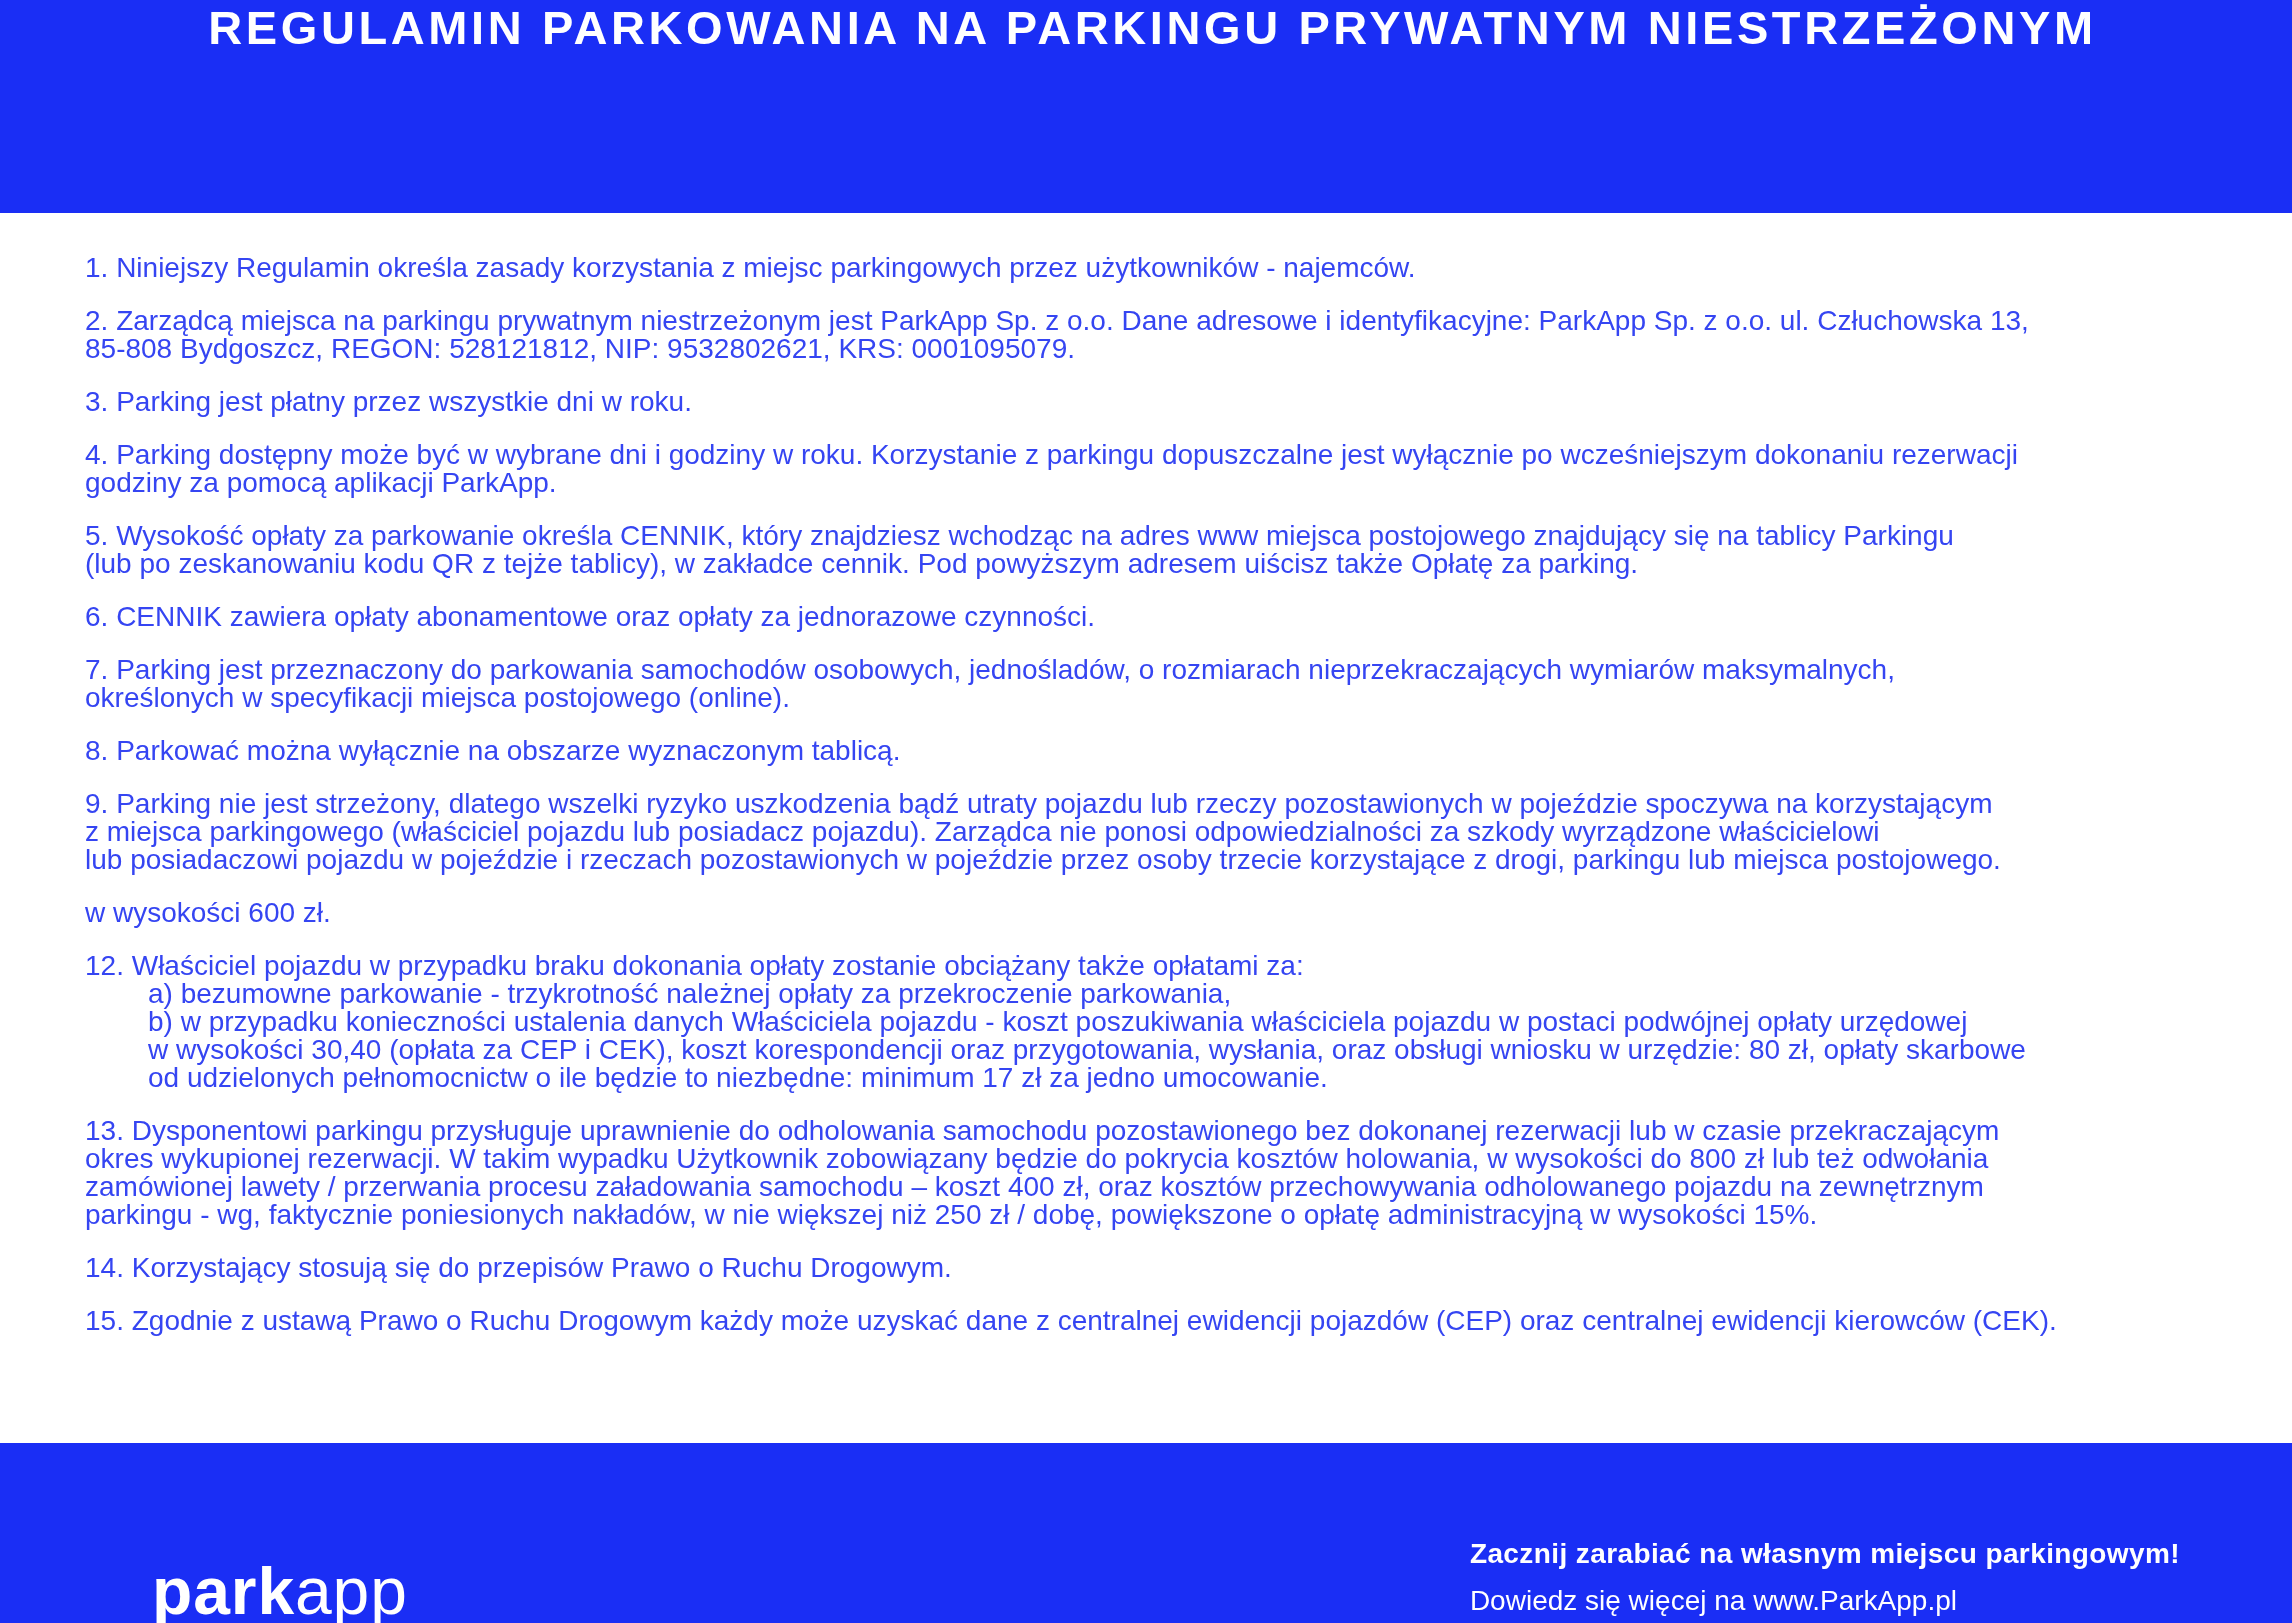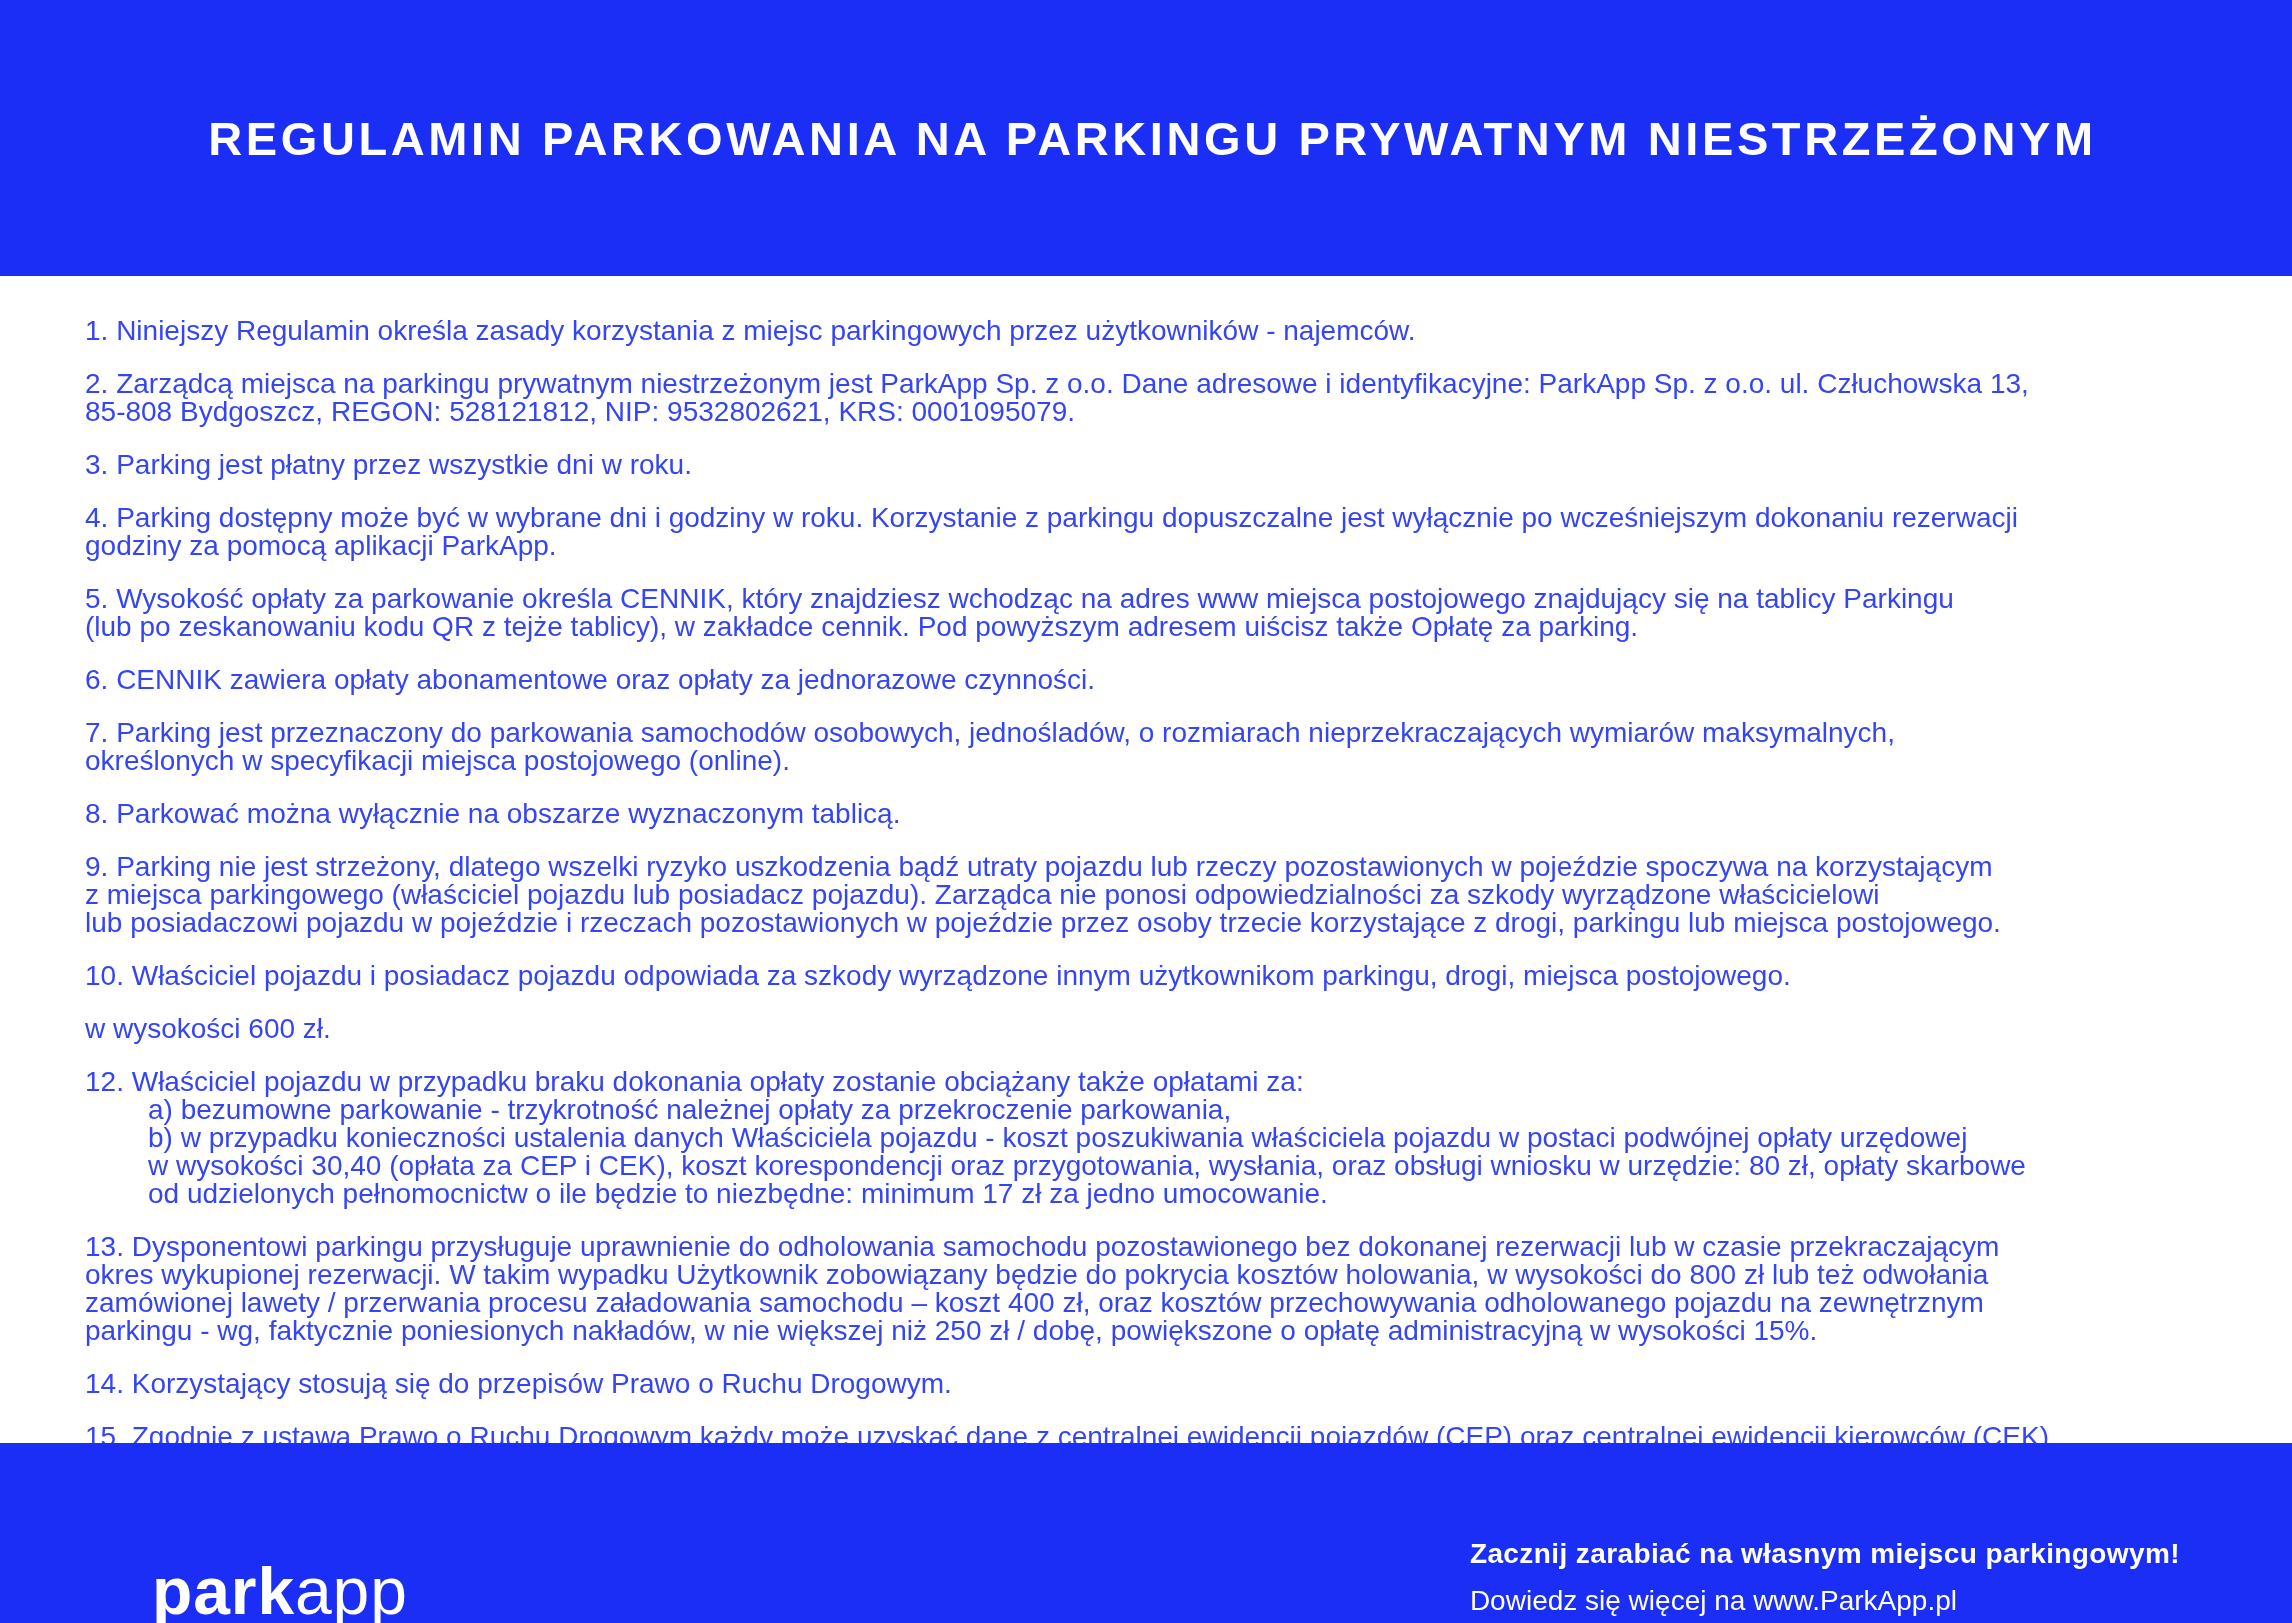--- a/index.html
+++ b/index.html
@@ -11,22 +11,22 @@
   html,body{margin:0;padding:0;}
   body{
     width:2293px;height:1624px;
     background:var(--white);
     font-family:"Liberation Sans","DejaVu Sans",sans-serif;
     overflow:hidden;
   }
   .page{position:relative;width:2293px;height:1624px;background:var(--white);}
   .band{background:var(--brand-blue);}
   .header{
-    height:276px;
-    display:flex;align-items:center;justify-content:center;padding-left:12px;
+    height:213px;
+    display:flex;align-items:flex-start;justify-content:center;padding-left:12px;
   }
   .header h1{
     margin:0;
     color:var(--white);
     font-size:47px;
     font-weight:700;
     letter-spacing:3.6px;
     white-space:nowrap;
   }
   .content{
@@ -102,23 +102,20 @@
       </p>
       <p class="regulation">
         <span class="line">8. Parkować można wyłącznie na obszarze wyznaczonym tablicą.</span>
       </p>
       <p class="regulation">
         <span class="line">9. Parking nie jest strzeżony, dlatego wszelki ryzyko uszkodzenia bądź utraty pojazdu lub rzeczy pozostawionych w pojeździe spoczywa na korzystającym</span>
         <span class="line">z miejsca parkingowego (właściciel pojazdu lub posiadacz pojazdu). Zarządca nie ponosi odpowiedzialności za szkody wyrządzone właścicielowi</span>
         <span class="line">lub posiadaczowi pojazdu w pojeździe i rzeczach pozostawionych w pojeździe przez osoby trzecie korzystające z drogi, parkingu lub miejsca postojowego.</span>
       </p>
       <p class="regulation">
-        <span class="line">10. Właściciel pojazdu i posiadacz pojazdu odpowiada za szkody wyrządzone innym użytkownikom parkingu, drogi, miejsca postojowego.</span>
-      </p>
-      <p class="regulation">
         <span class="line">w wysokości 600 zł.</span>
       </p>
       <p class="regulation">
         <span class="line">12. Właściciel pojazdu w przypadku braku dokonania opłaty zostanie obciążany także opłatami za:</span>
         <span class="line indent">a) bezumowne parkowanie - trzykrotność należnej opłaty za przekroczenie parkowania,</span>
         <span class="line indent">b) w przypadku konieczności ustalenia danych Właściciela pojazdu - koszt poszukiwania właściciela pojazdu w postaci podwójnej opłaty urzędowej</span>
         <span class="line indent">w wysokości 30,40 (opłata za CEP i CEK), koszt korespondencji oraz przygotowania, wysłania, oraz obsługi wniosku w urzędzie: 80 zł, opłaty skarbowe</span>
         <span class="line indent">od udzielonych pełnomocnictw o ile będzie to niezbędne: minimum 17 zł za jedno umocowanie.</span>
       </p>
       <p class="regulation">

